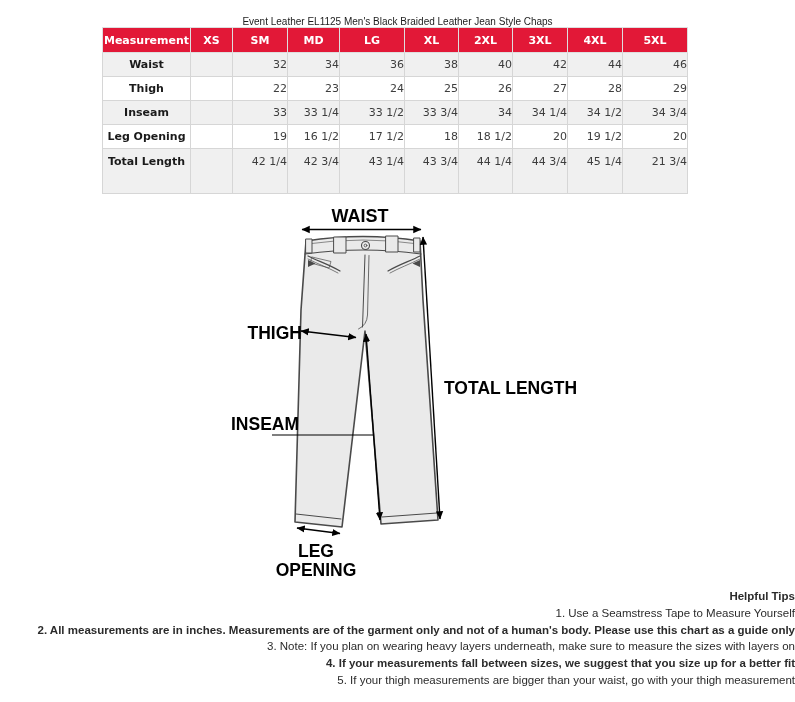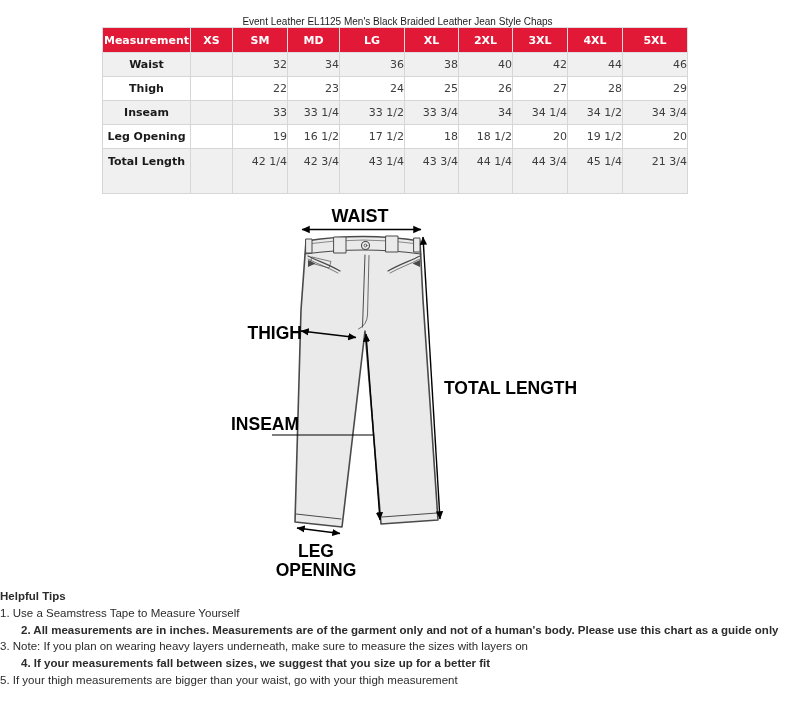--- a/index.html
+++ b/index.html
@@ -13,21 +13,21 @@
   table.chart thead tr{height:25px;margin-top:18px;}
   table.chart thead th{background:#e21837;color:#ffffff;font-weight:bold;border-color:#dedede;}
   table.chart tbody tr{height:24px;background:#ffffff;}
   table.chart tbody tr.alt{background:#f0f0f0;}
   table.chart tbody tr.tall{height:45px;}
   table.chart tbody tr.tall th,table.chart tbody tr.tall td{vertical-align:top;padding-top:6px;}
   table.chart tbody th{font-weight:bold;color:#1a1a1a;}
   table.chart tbody td{color:#3d3d3d;text-align:right;}
   svg.diagram{position:absolute;left:0;top:200px;width:795px;height:390px;}
   svg.diagram text{font-family:"Liberation Sans",sans-serif;font-weight:bold;fill:#000;}
-  .tips{position:absolute;top:588px;left:0;width:100%;text-align:left;
+  .tips{position:absolute;top:588px;left:0;width:100%;text-align:right;
         font-family:"Liberation Sans",sans-serif;font-size:11.5px;color:#2b2b2b;line-height:16.8px;}
   .tips .heading{font-weight:bold;}
   .tips .bold{font-weight:bold;padding-left:21px;}
 </style>
 </head>
 <body>
 
 <div class="page">
 
   <div class="title">Event Leather EL1125 Men's Black Braided Leather Jean Style Chaps</div>

